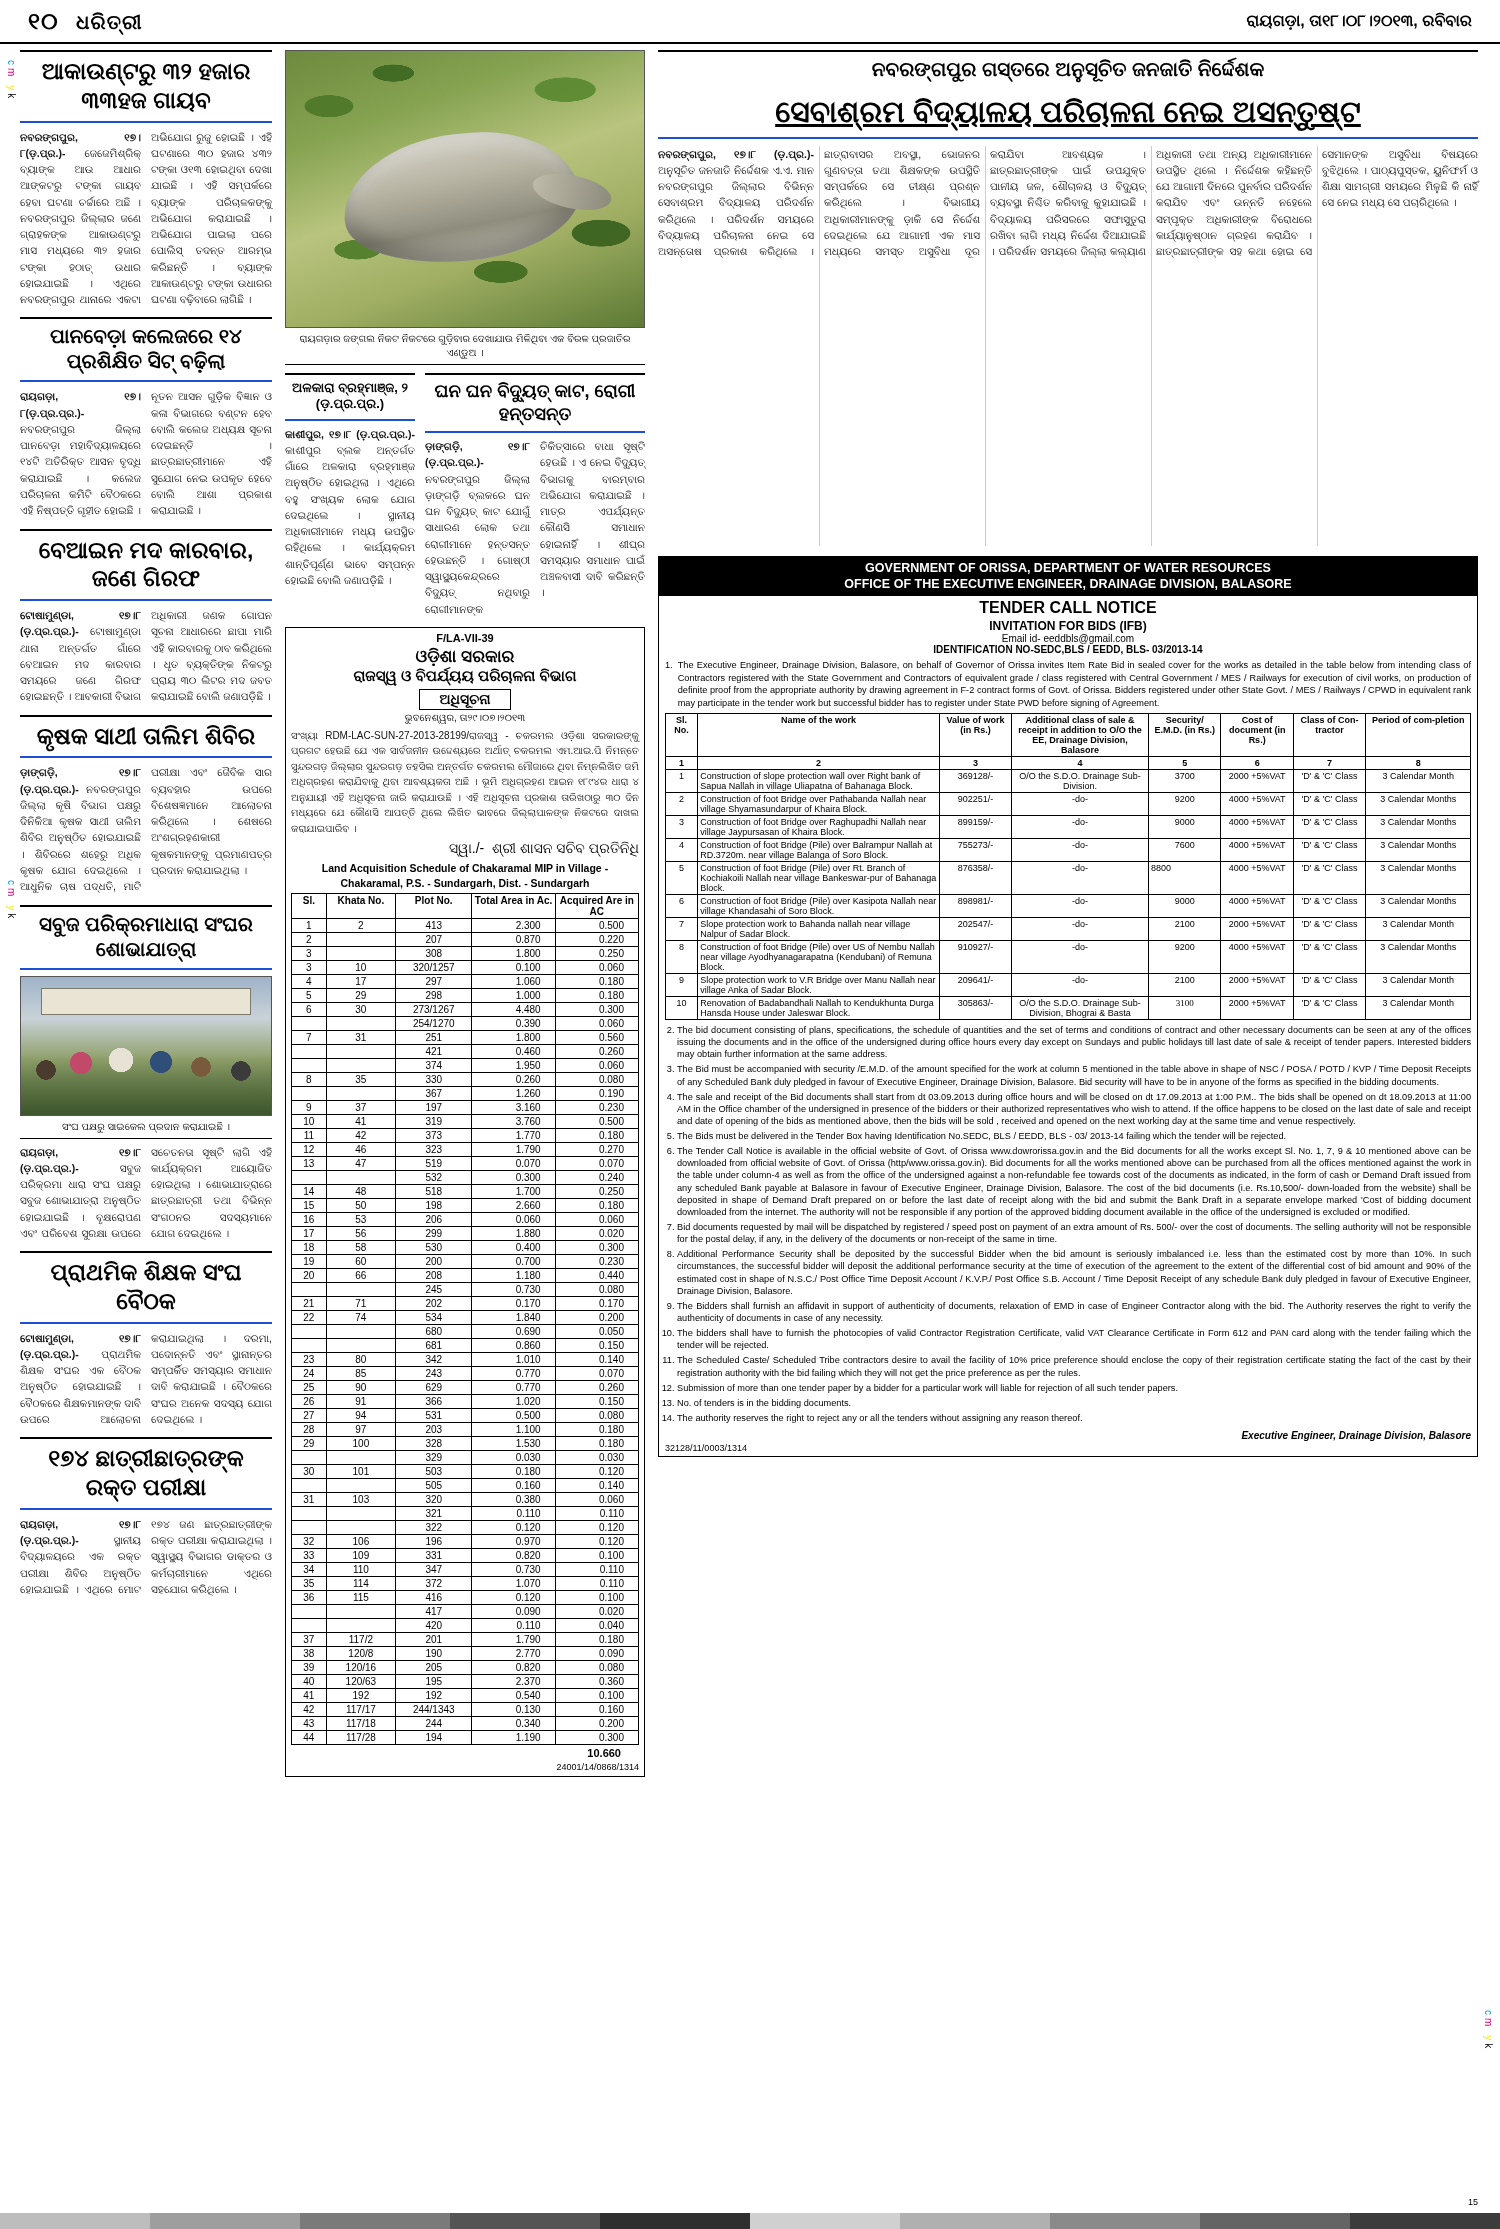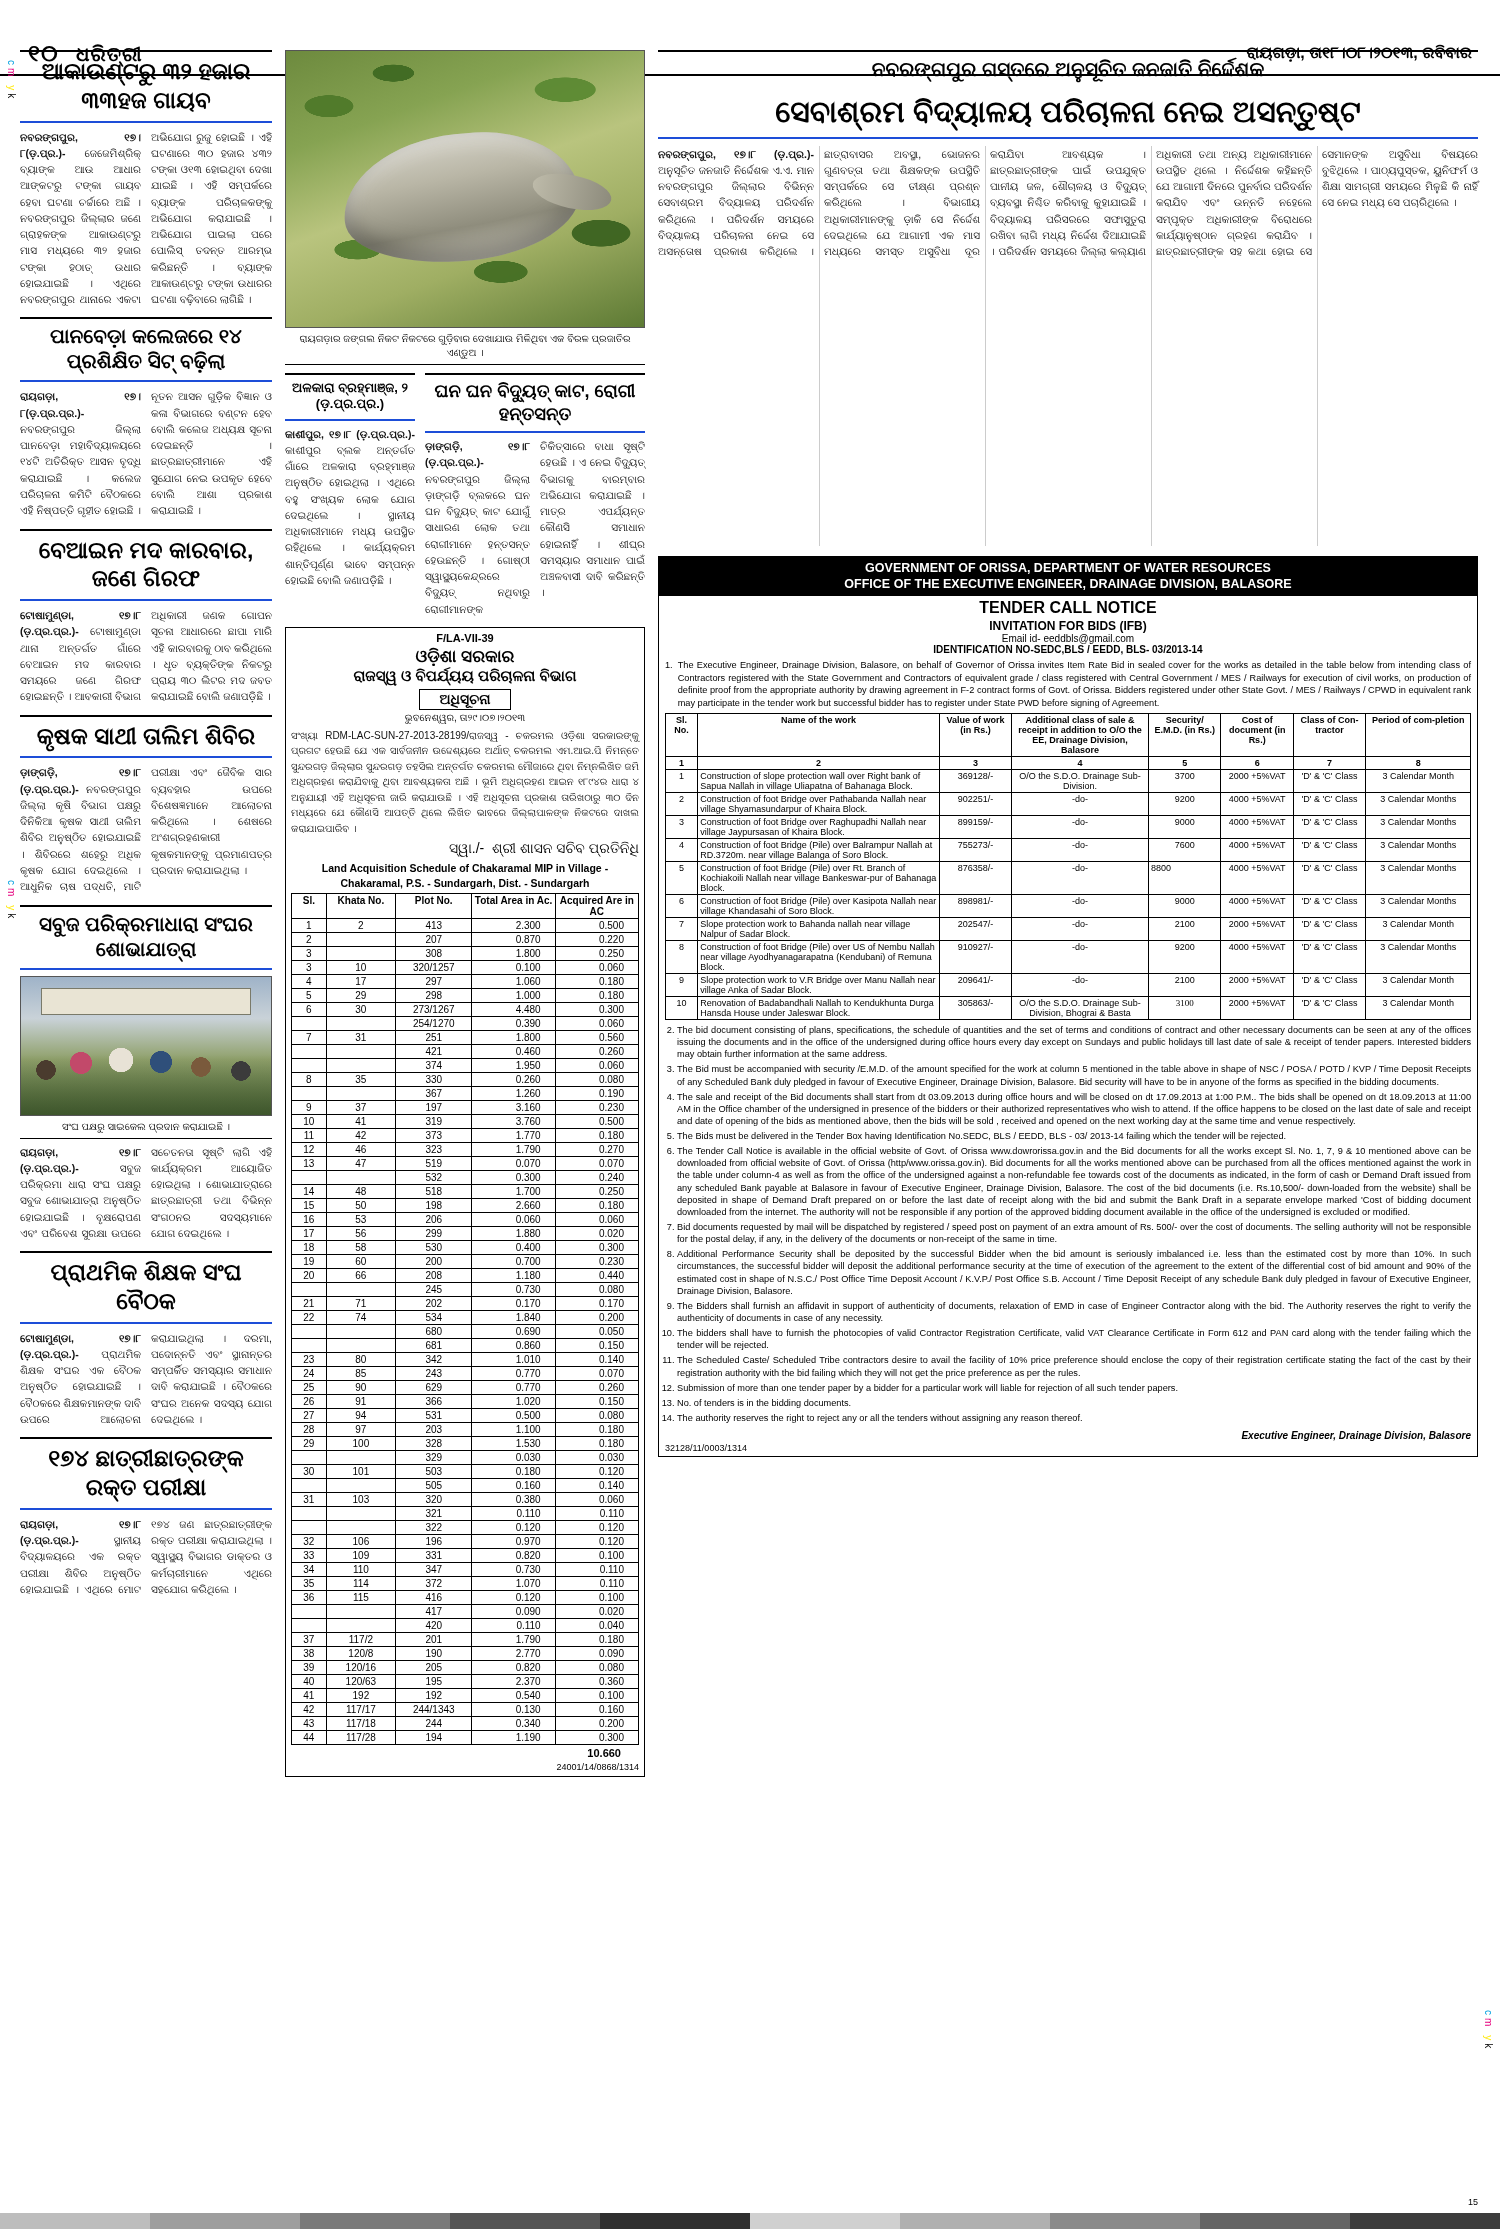--- a/index.html
+++ b/index.html
@@ -13,37 +13,36 @@
     overflow:hidden;
   }
   .page { position:relative; width:1500px; height:2229px; }
 
   
   .masthead {
     position:absolute; left:0; top:0; width:1500px; height:44px;
     border-bottom:2px solid #000;
     display:flex; align-items:center; justify-content:space-between;
     padding:0 28px;
-    margin-top:32px;
   }
   .masthead .pageno {
     font-size:23px; font-weight:bold; letter-spacing:1px;
   }
   .masthead .pageno .nameplate { margin-left:10px; font-size:20px; }
   .masthead .dateline { font-size:16px; font-weight:bold; }
 
   
   .col { position:absolute; }
 
   .headline {
     font-weight:bold; text-align:center; line-height:1.25;
     border-top:2px solid #000; border-bottom:2px solid #1d4ed8;
     padding:5px 2px 6px;
   }
-  .h1 { font-size:26px; }
+  .h1 { font-size:26px;text-decoration:underline; }
   .h2 { font-size:23px; }
   .h3 { font-size:20px; }
   .h4 { font-size:17px; }
 
   .body-txt {
     font-size:10.5px; line-height:1.55; text-align:justify;
     column-gap:10px; color:#111;
   }
   .dateline-para { font-weight:bold; }
 

